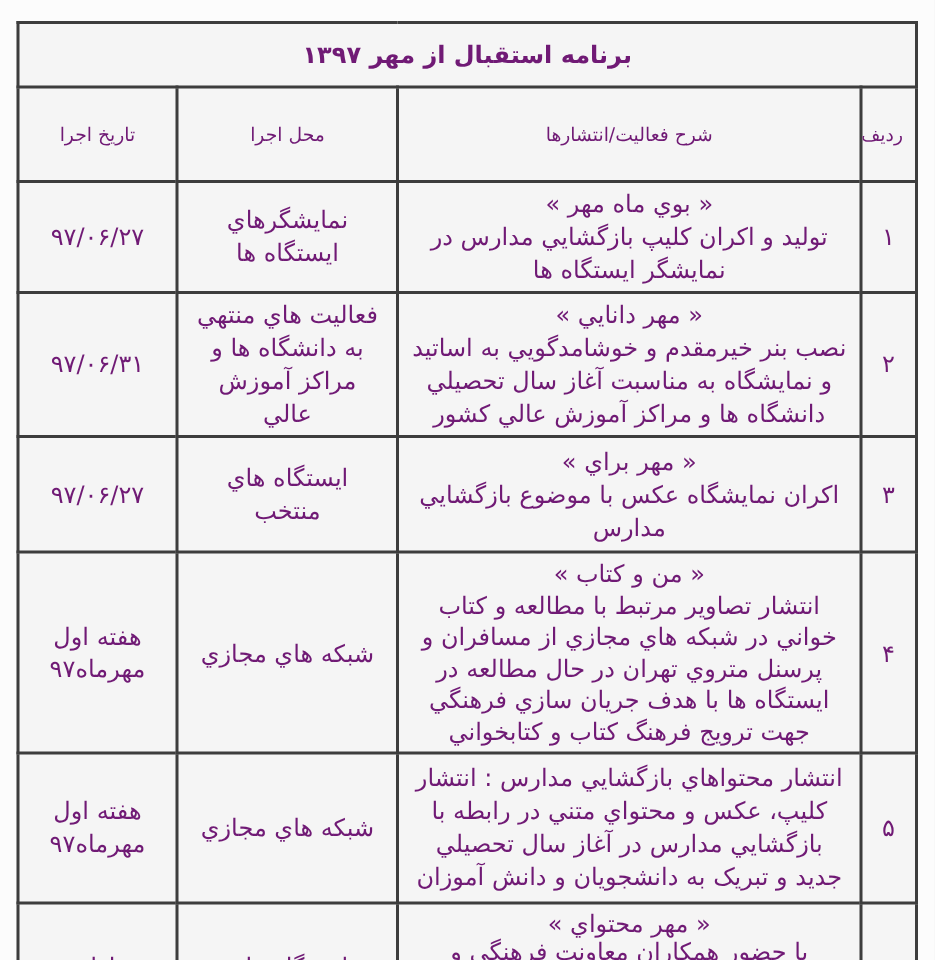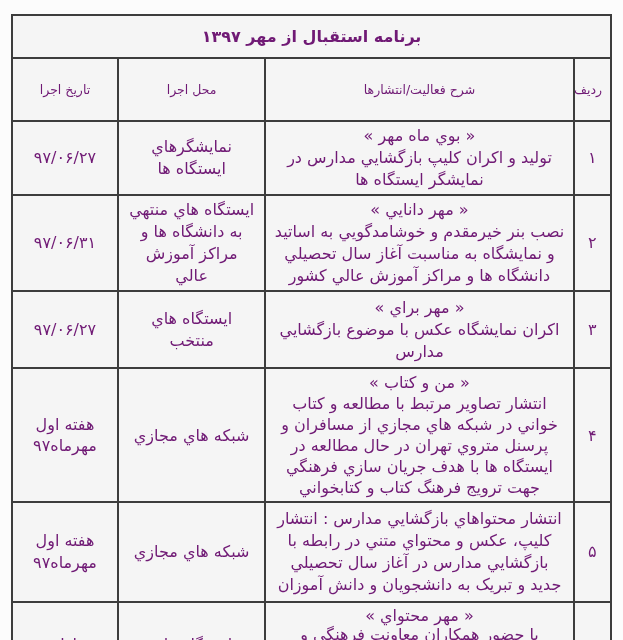--- a/index.html
+++ b/index.html
@@ -96,21 +96,21 @@
         <td class="loc-cell">نمايشگرهاي ایستگاه ها</td>
         <td class="date-cell">۹۷/۰۶/۲۷</td>
       </tr>
 
       <tr class="row-1">
         <td class="no-cell">۲</td>
         <td class="desc-cell">
           <div class="desc-quote">« مهر دانايي »</div>
           <div class="desc-body">نصب بنر خیرمقدم و خوشامدگويي به اساتید و نمایشگاه به مناسبت آغاز سال تحصيلي دانشگاه ها و مراکز آموزش عالي کشور</div>
         </td>
-        <td class="loc-cell">ایستگاه هاي منتهي به دانشگاه ها و مراکز آموزش عالي</td>
+        <td class="loc-cell">فعالیت هاي منتهي به دانشگاه ها و مراکز آموزش عالي</td>
         <td class="date-cell">۹۷/۰۶/۳۱</td>
       </tr>
 
       <tr class="row-2">
         <td class="no-cell">۳</td>
         <td class="desc-cell">
           <div class="desc-quote">« مهر براي »</div>
           <div class="desc-body">اکران نمایشگاه عکس با موضوع بازگشايي مدارس</div>
         </td>
         <td class="loc-cell">ایستگاه هاي منتخب</td>

